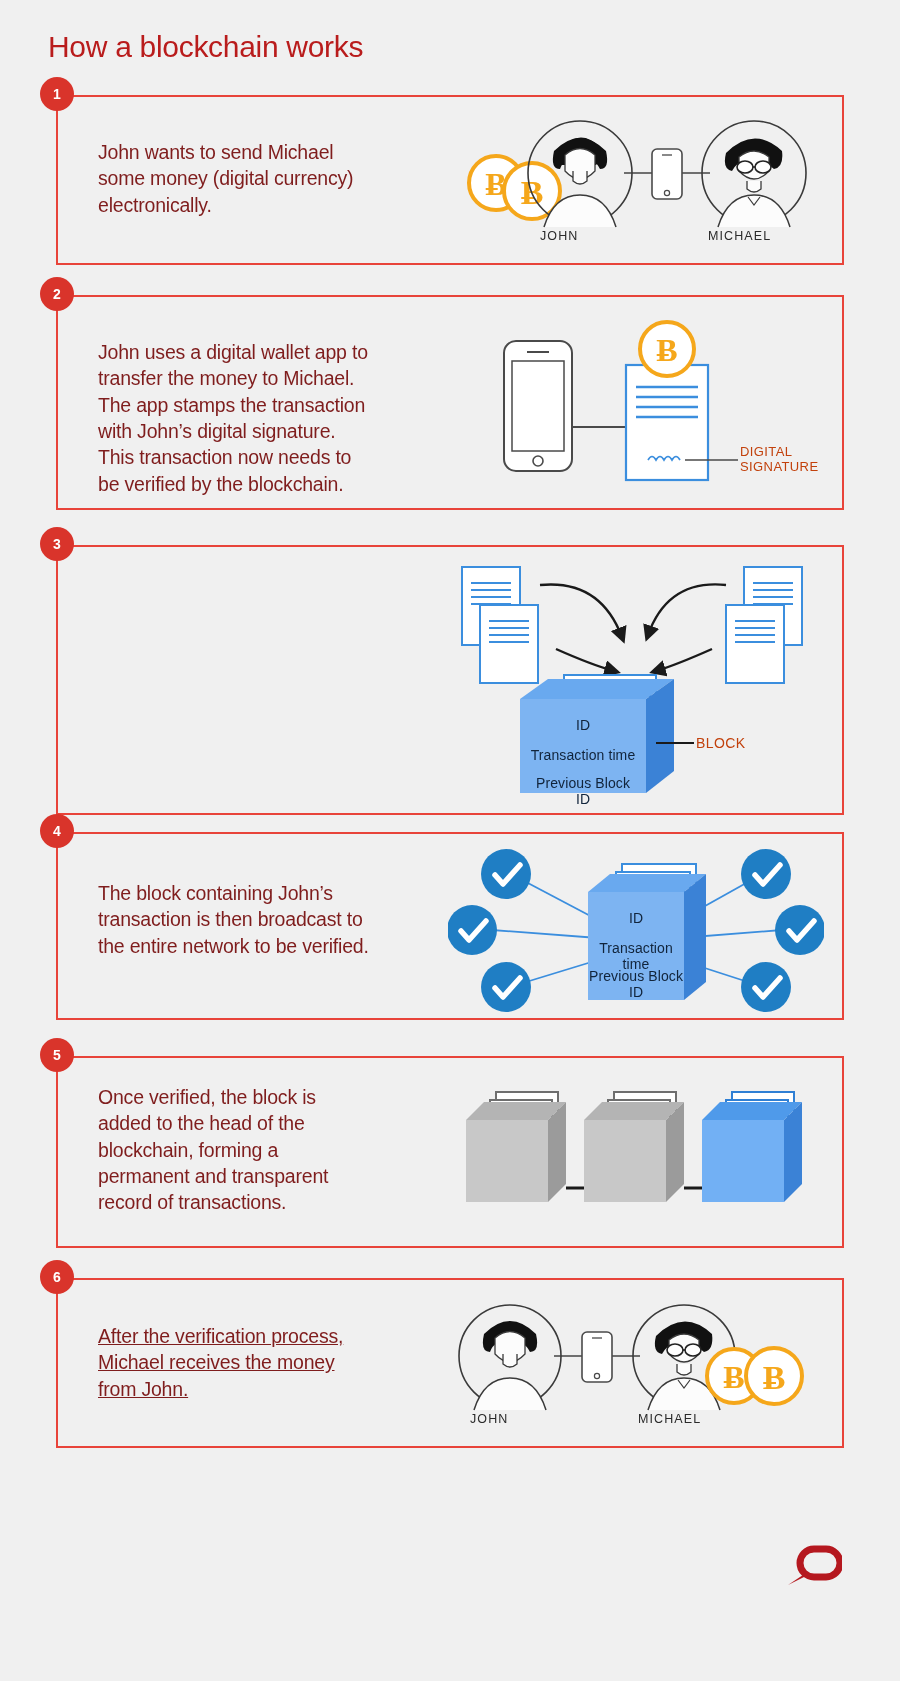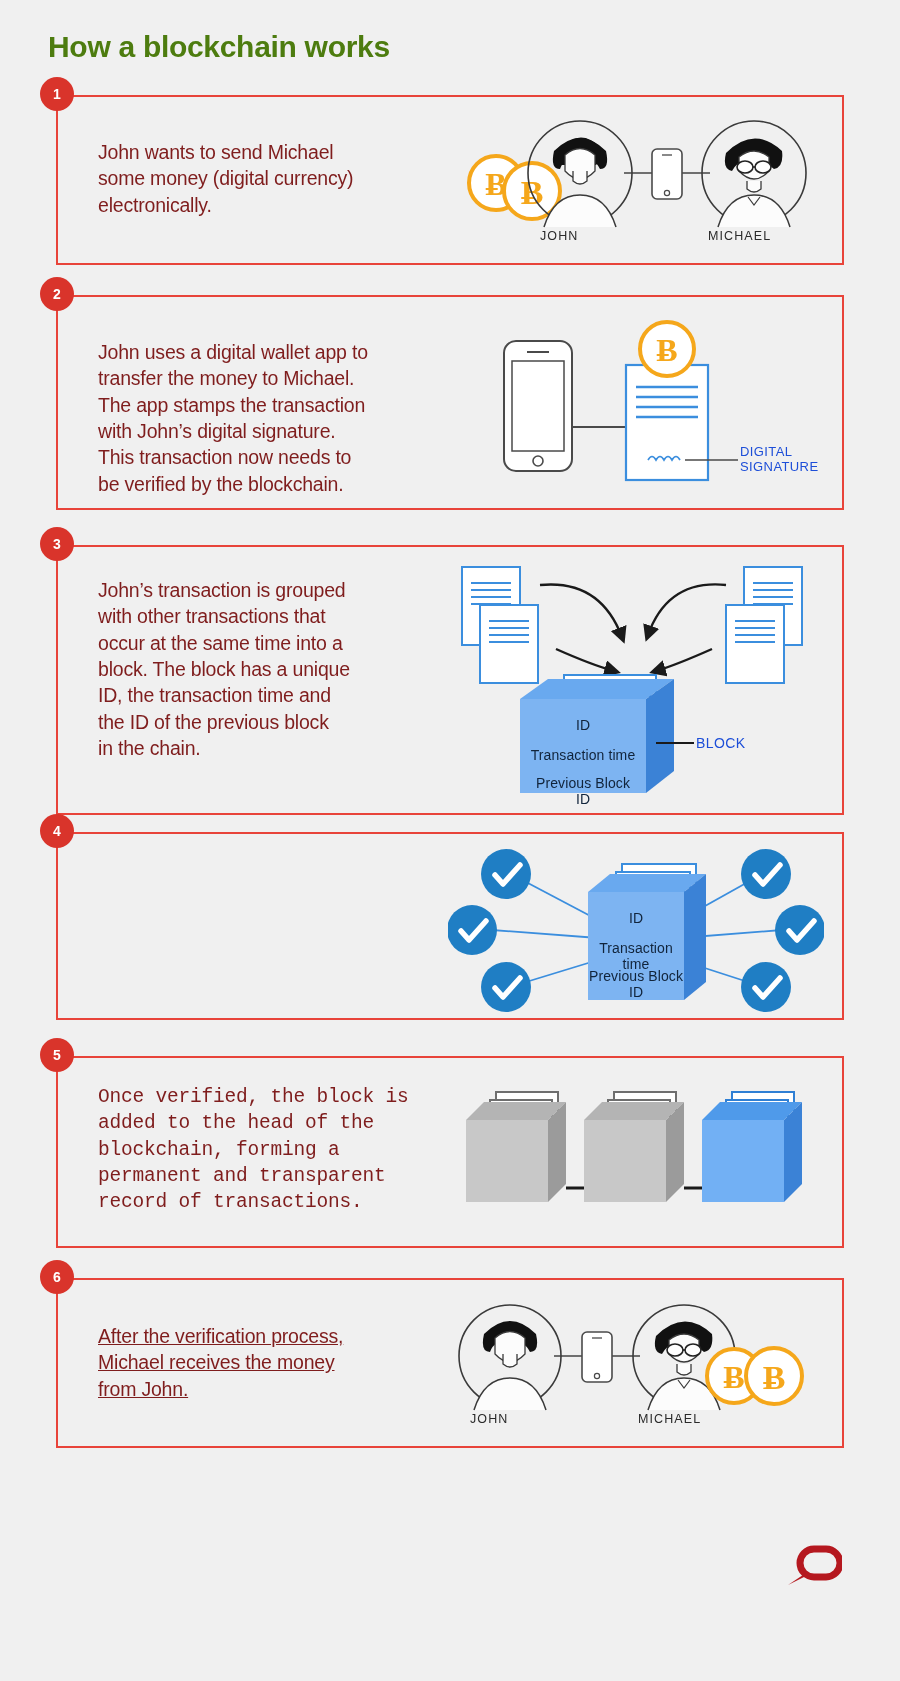--- a/index.html
+++ b/index.html
@@ -9,22 +9,22 @@
     font-family:"Liberation Sans","DejaVu Sans",sans-serif;
     color:#1a1a1a;
     position:relative;
     overflow:hidden;
   }
   .page{position:absolute;inset:0;}
 
   
   .title{
     position:absolute;left:48px;top:30px;
-    font-size:30px;font-weight:bold;letter-spacing:-0.3px;
-    color:#4d7c0f;
+    font-size:30px;font-weight:normal;letter-spacing:-0.3px;
+    color:#b91c1c;
     text-align:right;
   }
 
   
   .step{position:absolute;left:56px;}
   .frame{
     position:absolute;inset:0;
     border:2px solid #e8443a;
     box-sizing:border-box;
   }
@@ -44,21 +44,21 @@
   }
   .art{position:absolute;}
   .pname{
     font-size:12.5px;letter-spacing:1.1px;color:#2a2a2a;
     margin-top:0;
   }
 
   
   .sidelabel{
     position:absolute;font-size:13px;letter-spacing:0.4px;
-    color:#1d4ed8;line-height:1.15;
+    color:#c2410c;line-height:1.15;
   }
   .blocktext{
     position:absolute;width:100%;text-align:center;
     font-size:14px;color:#11243b;letter-spacing:0.1px;
   }
 
   
   .logo{position:absolute;right:58px;bottom:82px;}
 </style>
 </head>
@@ -162,27 +162,20 @@
       <div class="sidelabel" style="left:284px;top:128px;">
         <div>DIGITAL</div>
         <div>SIGNATURE</div>
       </div>
     </div>
   </div>
 
   <div class="step" style="top:545px;width:788px;height:270px;">
     <div class="frame"></div>
     <div class="badge">3</div>
-    <div class="step-text" style="top:32px;width:360px;">John’s transaction is grouped
-with other transactions that
-occur at the same time into a
-block. The block has a unique
-ID, the transaction time and
-the ID of the previous block
-in the chain.</div>
 
     <div class="art" style="left:388px;top:8px;width:380px;height:258px;">
       <svg width="380" height="258" viewBox="0 0 380 258">
 
         <g>
           <rect x="18" y="14" width="58" height="78" fill="#fff" stroke="#3b8ede" stroke-width="2"></rect>
           <line x1="27" y1="30" x2="67" y2="30" stroke="#3b8ede" stroke-width="2"></line>
           <line x1="27" y1="37" x2="67" y2="37" stroke="#3b8ede" stroke-width="2"></line>
           <line x1="27" y1="44" x2="67" y2="44" stroke="#3b8ede" stroke-width="2"></line>
           <line x1="27" y1="51" x2="67" y2="51" stroke="#3b8ede" stroke-width="2"></line>
@@ -239,20 +232,23 @@
       <div class="blocktext" style="left:76px;top:194px;width:126px;">Transaction time</div>
       <div class="blocktext" style="left:76px;top:222px;width:126px;white-space:pre-line;">Previous Block
 ID</div>
       <div class="sidelabel" style="left:252px;top:182px;font-size:14px;">BLOCK</div>
     </div>
   </div>
 
   <div class="step" style="top:832px;width:788px;height:188px;">
     <div class="frame"></div>
     <div class="badge">4</div>
+    <div class="step-text" style="top:48px;width:368px;">The block containing John’s
+transaction is then broadcast to
+the entire network to be verified.</div>
 
     <div class="art" style="left:392px;top:10px;width:376px;height:170px;">
       <svg width="376" height="170" viewBox="0 0 376 170">
 
         <line x1="78" y1="40" x2="150" y2="78" stroke="#3b8ede" stroke-width="1.8"></line>
         <line x1="44" y1="88" x2="150" y2="96" stroke="#3b8ede" stroke-width="1.8"></line>
         <line x1="78" y1="140" x2="150" y2="118" stroke="#3b8ede" stroke-width="1.8"></line>
         <line x1="300" y1="40" x2="232" y2="78" stroke="#3b8ede" stroke-width="1.8"></line>
         <line x1="334" y1="88" x2="232" y2="96" stroke="#3b8ede" stroke-width="1.8"></line>
         <line x1="300" y1="140" x2="232" y2="118" stroke="#3b8ede" stroke-width="1.8"></line>
@@ -295,21 +291,21 @@
       <div class="blocktext" style="left:140px;top:68px;width:96px;">ID</div>
       <div class="blocktext" style="left:136px;top:98px;width:104px;">Transaction time</div>
       <div class="blocktext" style="left:140px;top:126px;width:96px;white-space:pre-line;">Previous Block
 ID</div>
     </div>
   </div>
 
   <div class="step" style="top:1056px;width:788px;height:192px;">
     <div class="frame"></div>
     <div class="badge">5</div>
-    <div class="step-text" style="top:28px;width:360px;font-family:Liberation Mono, monospace;">Once verified, the block is
+    <div class="step-text" style="top:28px;width:360px;">Once verified, the block is
 added to the head of the
 blockchain, forming a
 permanent and transparent
 record of transactions.</div>
 
     <div class="art" style="left:388px;top:22px;width:376px;height:150px;">
       <svg width="376" height="150" viewBox="0 0 376 150">
 
         <line x1="122" y1="110" x2="148" y2="110" stroke="#1a1a1a" stroke-width="3"></line>
         <line x1="240" y1="110" x2="266" y2="110" stroke="#1a1a1a" stroke-width="3"></line>

